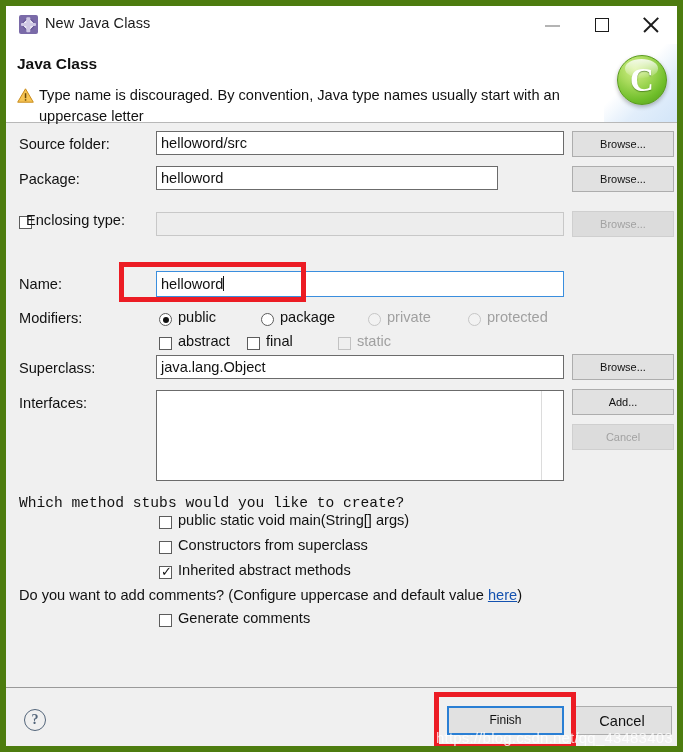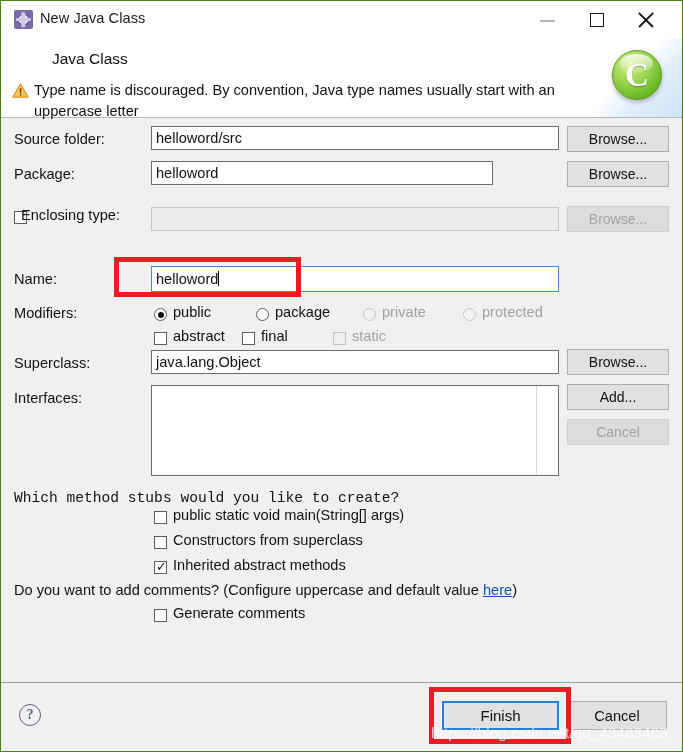--- a/index.html
+++ b/index.html
@@ -6,21 +6,21 @@
   html, body {
     margin: 0; padding: 0;
     background: #ffffff;
     font-family: "Liberation Sans", sans-serif;
   }
   #window {
     position: relative;
     width: 683px;
     height: 752px;
     background: #f0f0f0;
-    border: 1px solid #4d7c0f;
+    border: 6px solid #4d7c0f;
     overflow: hidden;
   }
 
   
   #titlebar {
     position: absolute;
     left: 0; top: 0;
     width: 681px; height: 38px;
     background: #ffffff;
   }
@@ -88,23 +88,22 @@
     position: absolute;
     left: 0; top: 38px;
     width: 681px; height: 79px;
     background: #ffffff;
     border-bottom: 1px solid #b8b8b8;
   }
   #header-title {
     position: absolute;
     left: 11px; top: 11px;
     font-size: 15.5px;
-    font-weight: normal;
-    color: #111111;
-    margin-left: 40px;
+    font-weight: bold;
+    color: #111111;
   }
   #warn-icon {
     position: absolute;
     left: 11px; top: 44px;
     width: 17px; height: 15px;
   }
   #warn-icon svg { display: block; }
   #header-message {
     position: absolute;
     left: 33px; top: 41px;
@@ -179,21 +178,21 @@
   }
   .tbox.focus {
     border: 1px solid #3a8ede;
   }
   .btn {
     position: absolute;
     width: 102px; height: 26px;
     background: #e1e1e1;
     border: 1px solid #adadad;
     font-family: "Liberation Sans", sans-serif;
-    font-size: 14px;
+    font-size: 11px;
     color: #111111;
     text-align: center;
     line-height: 24px;
     padding: 0;
   }
   .btn.disabled {
     background: #dcdcdc;
     border: 1px solid #cfcfcf;
     color: #a2a2a2;
   }
@@ -278,21 +277,21 @@
     text-align: center;
     line-height: 19px;
     font-family: "Liberation Serif", serif;
   }
   #btn-finish {
     position: absolute;
     left: 441px; top: 700px;
     width: 117px; height: 29px;
     background: #e1e1e1;
     border: 2px solid #2a7fd4;
-    font-size: 15px;
+    font-size: 12px;
     color: #111111;
     text-align: center;
     line-height: 25px;
     font-family: "Liberation Sans", sans-serif;
     padding: 0;
   }
   #btn-cancel {
     position: absolute;
     left: 566px; top: 700px;
     width: 100px; height: 29px;

